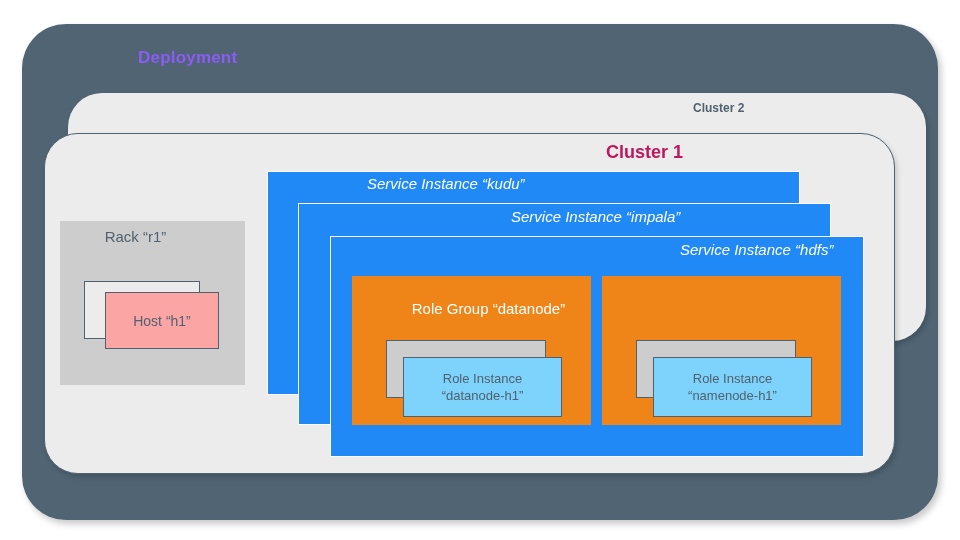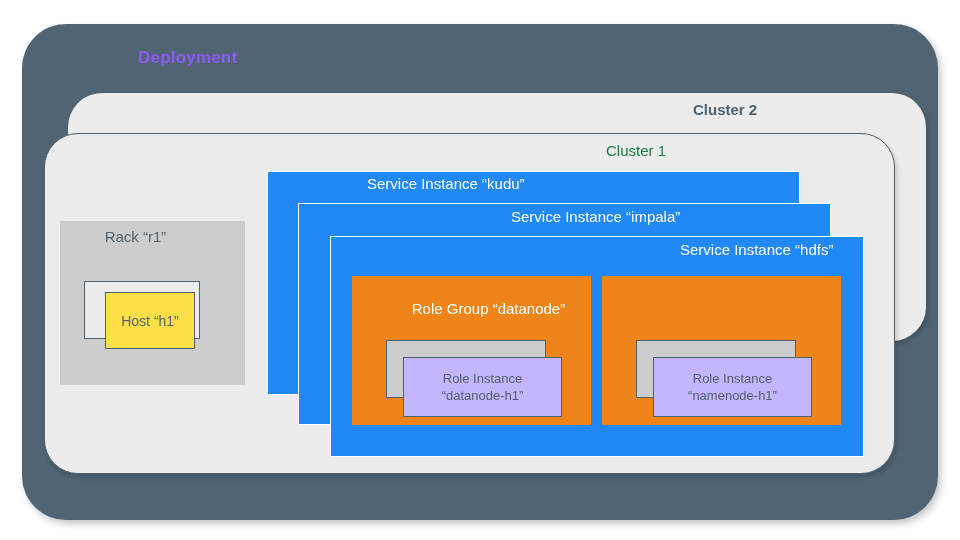--- a/index.html
+++ b/index.html
@@ -46,21 +46,21 @@
     width: 858px;
     height: 248px;
     background: #ececec;
     border-radius: 34px;
     box-shadow: 2px 3px 5px rgba(0,0,0,0.18);
   }
   .cluster2-label {
     position: absolute;
     left: 693px;
     top: 101px;
-    font-size: 15px;
+    font-size: 12px;
     font-weight: bold;
     color: #50616f;
     white-space: nowrap;
   }
 
   
   .cluster1 {
     position: absolute;
     left: 44px;
     top: 133px;
@@ -69,23 +69,23 @@
     background: #ececec;
     border: 1px solid #50616f;
     border-radius: 34px;
     box-sizing: border-box;
     box-shadow: 2px 3px 5px rgba(0,0,0,0.16);
   }
   .cluster1-label {
     position: absolute;
     left: 606px;
     top: 142px;
-    font-size: 15px;
-    font-weight: normal;
-    color: #15803d;
+    font-size: 18px;
+    font-weight: bold;
+    color: #be185d;
     white-space: nowrap;
   }
 
   
   .rack {
     position: absolute;
     left: 60px;
     top: 221px;
     width: 185px;
     height: 164px;
@@ -107,23 +107,23 @@
     width: 116px;
     height: 58px;
     background: #ececec;
     border: 1px solid #50616f;
     box-sizing: border-box;
   }
   .host-front {
     position: absolute;
     left: 105px;
     top: 292px;
-    width: 90px;
+    width: 114px;
     height: 57px;
-    background: #fde047;
+    background: #fca5a5;
     border: 1px solid #50616f;
     box-sizing: border-box;
     display: flex;
     align-items: center;
     justify-content: center;
     font-size: 14px;
     color: #50616f;
   }
 
   
@@ -131,20 +131,21 @@
     position: absolute;
     background: #2089f5;
     border: 1px solid #ffffff;
     box-sizing: border-box;
   }
   .svc-label {
     position: absolute;
     font-size: 15px;
     color: #ffffff;
     white-space: nowrap;
+    font-style: italic;
   }
   .svc-kudu   { left: 267px; top: 171px; width: 533px; height: 224px; }
   .svc-impala { left: 298px; top: 203px; width: 533px; height: 222px; }
   .svc-hdfs   { left: 330px; top: 236px; width: 534px; height: 221px; }
 
   .lbl-kudu   { left: 367px; top: 175px; }
   .lbl-impala { left: 511px; top: 208px; }
   .lbl-hdfs   { left: 646px; top: 241px; margin-left: 34px; }
 
   
@@ -177,21 +178,21 @@
     height: 58px;
     background: #cdcdcd;
     border: 1px solid #50616f;
     box-sizing: border-box;
   }
   .ri-front {
     position: absolute;
     top: 357px;
     width: 159px;
     height: 60px;
-    background: #c4b5fd;
+    background: #7dd3fc;
     border: 1px solid #50616f;
     box-sizing: border-box;
     display: flex;
     flex-direction: column;
     align-items: center;
     justify-content: center;
     font-size: 13px;
     line-height: 17px;
     color: #50616f;
     text-align: center;

